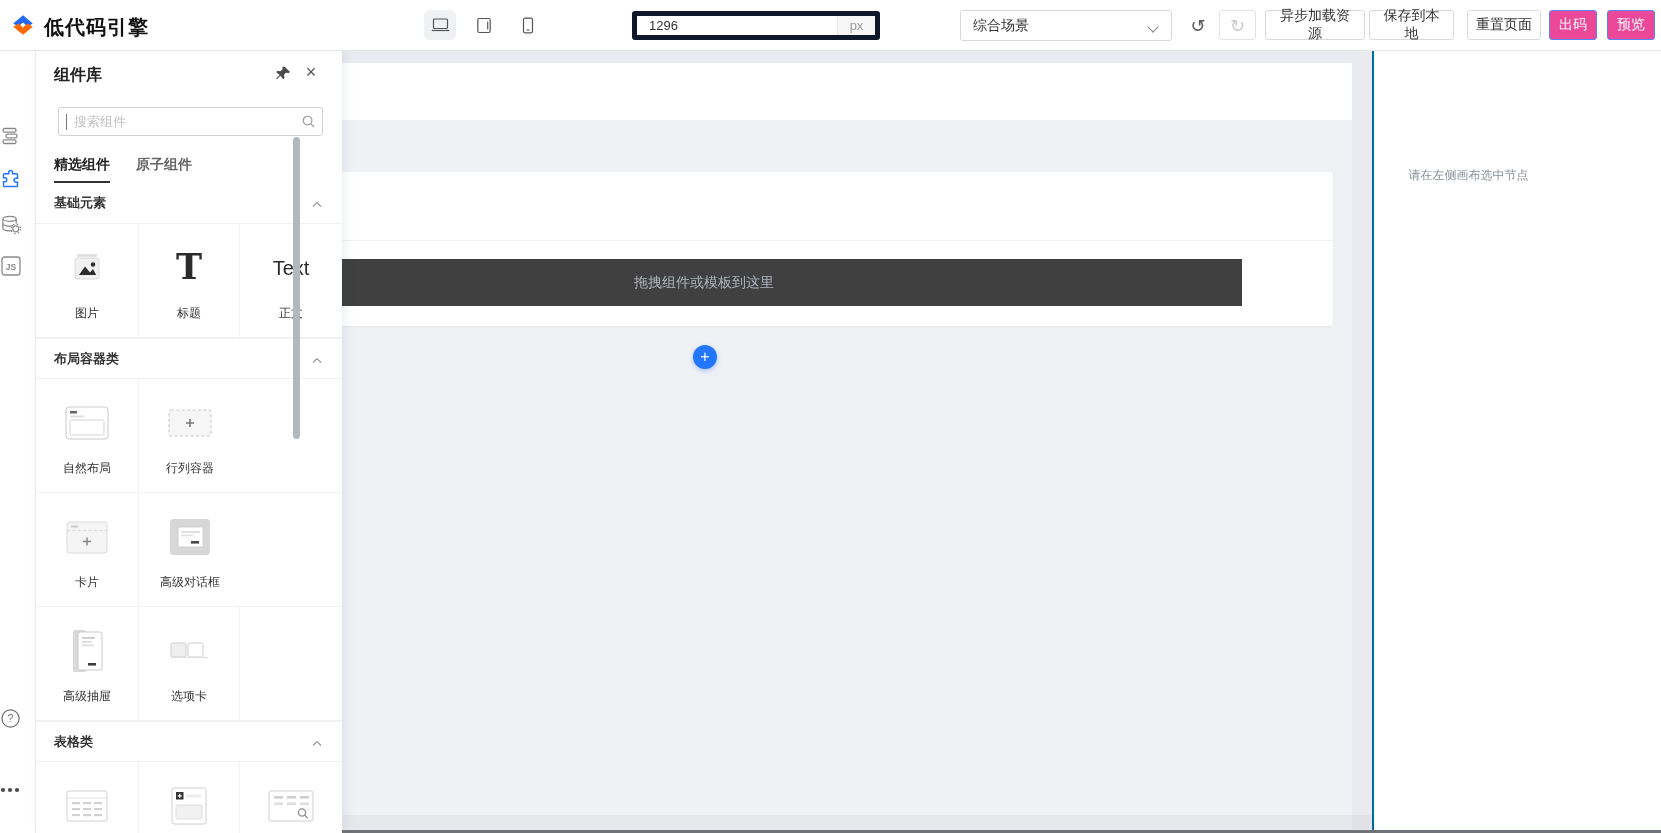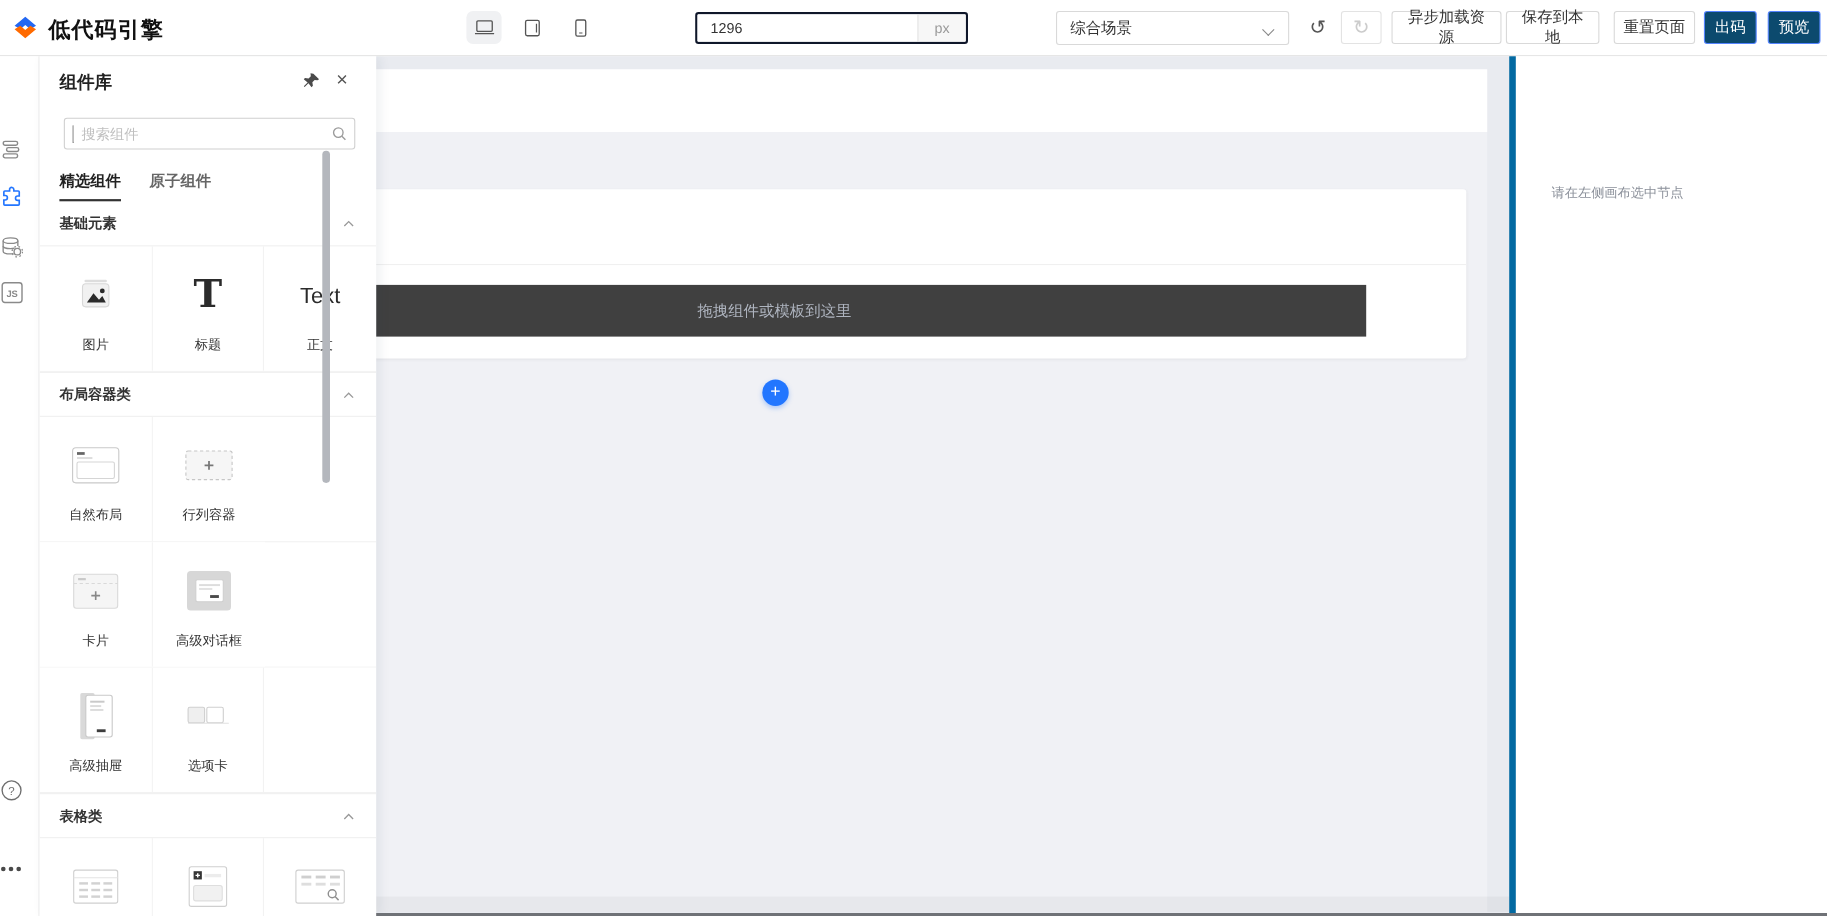--- a/index.html
+++ b/index.html
@@ -10,21 +10,21 @@
   
   .topbar { position:absolute; left:0; top:0; width:1661px; height:51px; background:#fff;
             border-bottom:1px solid #e6e6e6; z-index:40; }
   .logo { position:absolute; left:10px; top:12px; display:flex; align-items:center; gap:8px; }
   .logo-text { font-size:20px; font-weight:900; color:#111; letter-spacing:1px; }
   .device-group { position:absolute; left:424px; top:10px; display:flex; gap:12px; }
   .device-btn { width:32px; height:30px; border-radius:6px; display:flex; align-items:center;
                 justify-content:center; cursor:pointer; }
   .device-btn.active { background:#f0f1f3; }
   .size-input-wrap { position:absolute; left:632px; top:11px; width:248px; height:29px;
-                     border:2px solid #0f172a; border-radius:3px; display:flex; overflow:hidden; background:#fff; }
+                     border:5px solid #0f172a; border-radius:3px; display:flex; overflow:hidden; background:#fff; }
   .size-input { flex:1; border:0; outline:none; padding:0 12px; font-size:13px; color:#333;
                 font-family:"Liberation Sans","DejaVu Sans",sans-serif; }
   .size-unit { width:66px; background:#f7f7f7; border-left:1px solid #e4e4e4; color:#9a9a9a;
                font-size:13px; display:flex; align-items:center; justify-content:center; }
   .scene-select { position:absolute; left:960px; top:10px; width:212px; height:31px;
                   border:1px solid #d9d9d9; border-radius:3px; background:#fff; display:flex;
                   align-items:center; padding:0 12px; font-size:14px; color:#333; cursor:pointer; }
   .scene-select .sel-label { flex:1; }
   .chev-down { width:10px; height:10px; position:relative; }
   .chev-down::before { content:''; position:absolute; left:0; top:2px; width:7px; height:7px;
@@ -32,21 +32,21 @@
   .undo-btn { position:absolute; left:1184px; top:10px; width:28px; height:30px; display:flex;
               align-items:center; justify-content:center; cursor:pointer; }
   .undo-btn::before { content:'↺'; font-size:18px; color:#555; font-family:"DejaVu Sans",sans-serif; }
   .redo-btn { position:absolute; left:1219px; top:10px; width:37px; height:30px; border:1px solid #e3e3e3;
               border-radius:3px; display:flex; align-items:center; justify-content:center; cursor:not-allowed; background:#fff;}
   .redo-btn::before { content:'↻'; font-size:18px; color:#ccc; font-family:"DejaVu Sans",sans-serif; }
   .tb-btn { position:absolute; top:10px; height:30px; border:1px solid #d9d9d9; border-radius:3px;
             background:#fff; font-size:14px; color:#333; display:flex; align-items:center;
             justify-content:center; cursor:pointer; padding:0 8px;
             font-family:"Liberation Sans","DejaVu Sans",sans-serif; }
-  .tb-btn.primary { background:#0c4a6e; border-color:#5584ff; color:#fff; }
+  .tb-btn.primary { background:#ec4899; border-color:#5584ff; color:#fff; }
   #btn-async { left:1265px; width:100px; }
   #btn-save  { left:1369px; width:85px; }
   #btn-reset { left:1467px; width:74px; }
   #btn-outcode { left:1549px; width:48px; }
   #btn-preview { left:1607px; width:48px; }
 
   
   .rail { position:absolute; left:0; top:51px; width:36px; height:782px; background:#fff;
           border-right:1px solid #ececec; z-index:20; }
   .rail-icon { position:absolute; left:0; width:36px; height:26px; display:flex; align-items:center;
@@ -63,21 +63,21 @@
                display:flex; align-items:center; justify-content:center; font-size:14px; color:#aeb4bf; }
   .add-block-btn { position:absolute; left:693px; top:345px; width:24px; height:24px; border-radius:50%;
                    background:#2276ff; color:#fff; display:flex; align-items:center; justify-content:center;
                    cursor:pointer; box-shadow:0 2px 5px rgba(34,118,255,.35); }
   .add-block-btn::before { content:'+'; font-size:16px; line-height:1; margin-top:-1px; }
   .canvas-scroll-strip { position:absolute; left:36px; top:815px; width:1336px; height:14px; background:rgba(0,0,0,.035); }
   .window-bottom-line { position:absolute; left:342px; top:830px; width:1319px; height:3px; background:#6f7277; z-index:60; }
 
   
   .right-panel { position:absolute; left:1372px; top:51px; width:289px; height:782px; background:#fff;
-                 border-left:6px solid #0369a1; z-index:10; }
+                 border-left:2px solid #0369a1; z-index:10; }
   .empty-hint { position:absolute; top:116px; left:0; width:100%; padding-right:98px; text-align:center;
                 font-size:12px; color:#8a8f99; }
 
   
   .panel { position:absolute; left:36px; top:51px; width:306px; height:782px; background:#fff; z-index:30;
            box-shadow:3px 0 10px rgba(30,50,80,.08); overflow:hidden; }
   .panel-title { position:absolute; left:18px; top:14px; font-size:16px; font-weight:700; color:#222; }
   .pin-icon { position:absolute; left:237px; top:12px; width:20px; height:20px; display:flex;
               align-items:center; justify-content:center; cursor:pointer; }
   .close-icon { position:absolute; left:264px; top:10px; width:22px; height:22px; display:flex;

